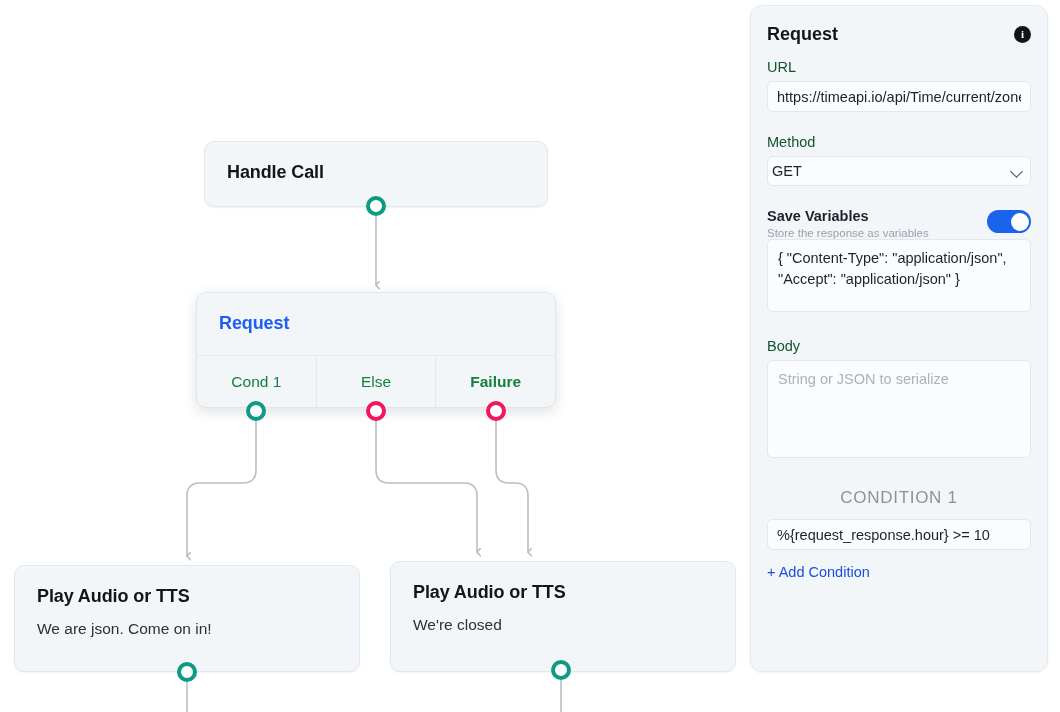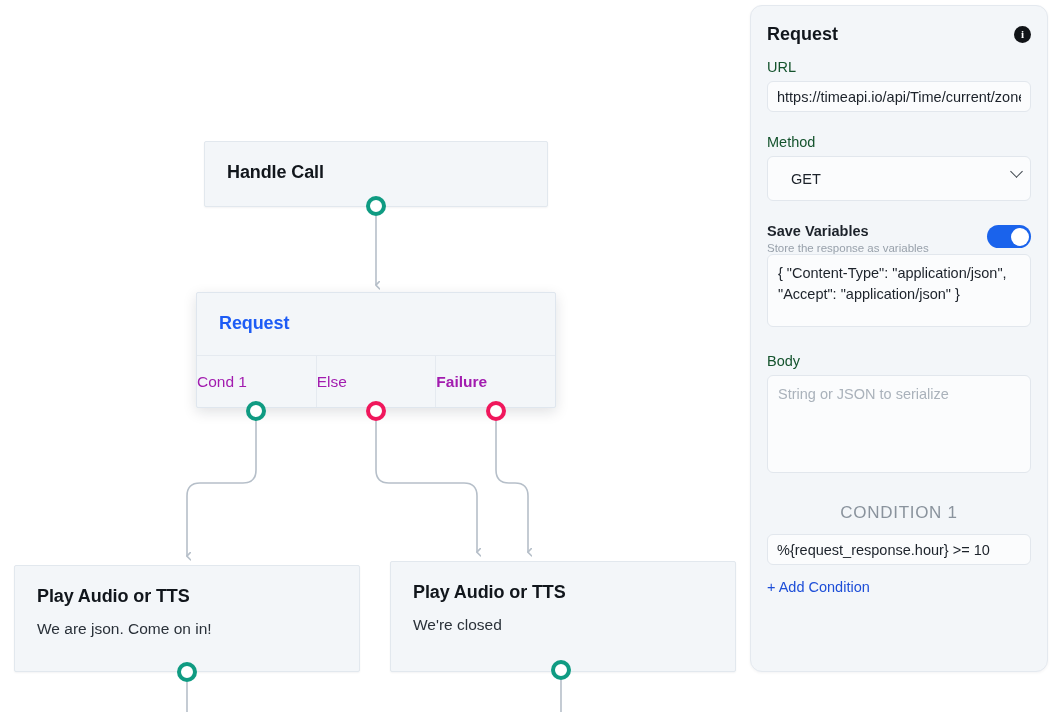--- a/index.html
+++ b/index.html
@@ -29,21 +29,21 @@
     position: absolute;
     left: 0; top: 0;
     width: 748px; height: 712px;
     pointer-events: none;
   }
 
   .node {
     position: absolute;
     background: #f3f6f9;
     border: 1px solid #e2e8ee;
-    border-radius: 2px;
+    border-radius: 10px;
     box-shadow: 0 1px 2px rgba(16,24,40,0.05);
   }
   .node.selected {
     box-shadow: 0 4px 14px rgba(16,24,40,0.13);
     border-color: #dfe6ee;
   }
 
   .node-title {
     font-size: 18px;
     font-weight: bold;
@@ -78,23 +78,23 @@
   }
   .port-row {
     display: flex;
     height: 53px;
     border-top: 1px solid #e5eaf0;
   }
   .port-cell {
     flex: 1 1 0;
     display: flex;
     align-items: center;
-    justify-content: flex-start;
+    justify-content: center;
     font-size: 15.5px;
-    color: #a21caf;
+    color: #15803d;
     border-right: 1px solid #e5eaf0;
     position: relative;
   }
   .port-cell:last-child { border-right: none; font-weight: bold; }
 
   
   #node-tts-open {
     left: 14px; top: 565px;
     width: 346px; height: 107px;
     padding: 20px 0 0 22px;
@@ -181,25 +181,25 @@
     outline: none;
     white-space: nowrap;
     overflow: hidden;
     display: flex;
     align-items: center;
   }
 
   .select-wrap { position: relative; margin-bottom: 0; }
   .select-input {
     width: 100%;
-    height: 45px;
+    height: 30px;
     background: #fbfcfd;
     border: 1px solid #e2e7ed;
     border-radius: 6px;
-    padding: 0 23px;
+    padding: 0 4px;
     font-size: 14.5px;
     color: #1c222a;
     display: flex;
     align-items: center;
     cursor: pointer;
   }
   .chev {
     position: absolute;
     right: 10px; top: 11px;
     width: 9px; height: 9px;

